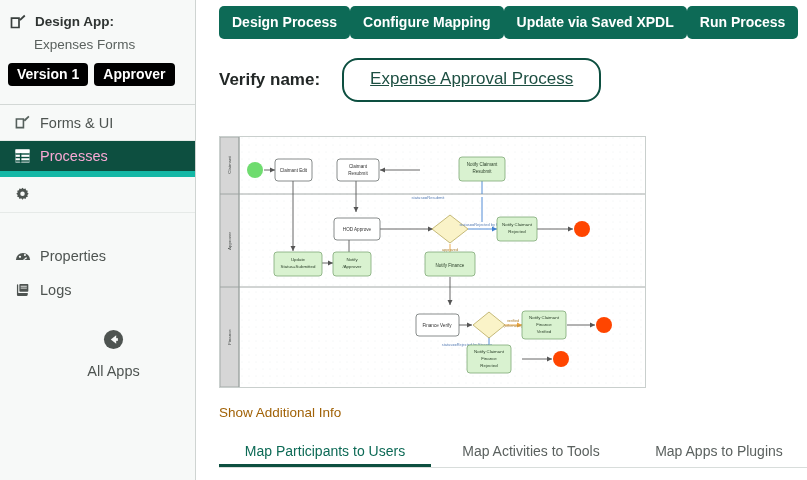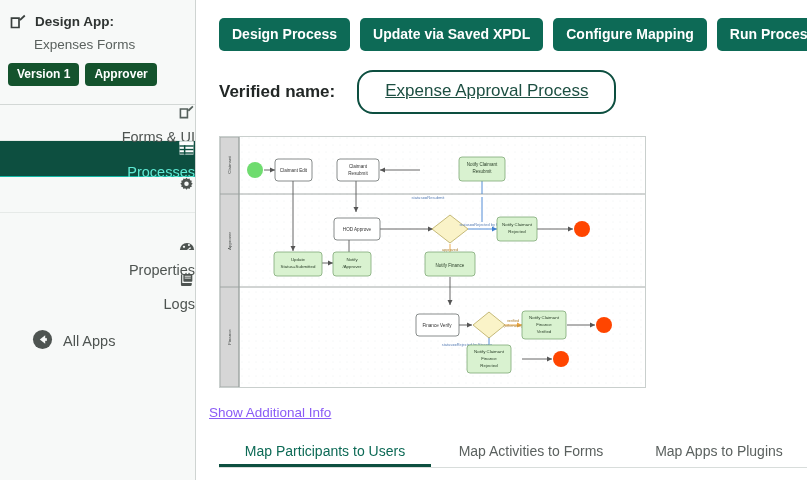--- a/index.html
+++ b/index.html
@@ -31,64 +31,63 @@
   }
   .app-head-title {
     font-size: 13.5px; font-weight: bold; color: #2f3432; line-height: 16px;
   }
   .app-name {
     font-size: 13.5px; color: #5a615e; line-height: 17px;
     padding-left: 24px; margin-top: 2px;
   }
   .badges { display: flex; gap: 6px; padding: 10px 0 0 8px; }
   .badge {
-    background: #14532d;
+    background: #000000;
     color: #ffffff;
-    font-size: 12px;
+    font-size: 14px;
     font-weight: bold;
     border-radius: 4px;
     padding: 4px 9px 5px 9px;
     line-height: 14px;
     white-space: nowrap;
   }
   .sb-divider {
     height: 1px; background: #d3d8d6; margin-top: 18px;
   }
   .nav-item {
-    display: flex; align-items: flex-end; gap: 9px;
+    display: flex; align-items: center; gap: 9px;
     height: 36px;
     padding-left: 14px;
     font-size: 14.5px;
     color: #4e5451;
     box-sizing: border-box;
     border-bottom: 1px solid #e6eae8;
-    flex-direction: column;
   }
   .nav-item.active {
     background: #0d4f40;
-    color: #5eead4;
-    border-bottom: 1px solid #14b8a6;
+    color: #f9a8d4;
+    border-bottom: 6px solid #14b8a6;
   }
   .nav-item .ico { display: flex; align-items: center; justify-content: center; width: 17px; }
   .nav-gap { height: 26px; }
   .nav-item.sub { height: 34px; border-bottom: none; }
   .allapps {
     display: flex; align-items: center; gap: 10px;
     padding-left: 32px; margin-top: 22px;
-    font-size: 14.5px; color: #4e5451;
+    font-size: 14.5px; color: #4e5451; flex-direction: column;
   }
 
   
   .main {
     position: absolute; left: 196px; top: 0;
     width: 611px; height: 480px;
   }
   .toolbar {
-    display: flex; gap: 10px;
-    padding: 18px 0 0 23px;
+    display: flex; 
+    padding: 6px 0 0 23px;
   }
   .tbtn {
     background: #0d6a56;
     color: #ffffff;
     font-size: 14px;
     font-weight: bold;
     border: none;
     border-radius: 5px;
     padding: 8px 13px 9px 13px;
     line-height: 16px;
@@ -125,23 +124,22 @@
     left: 23px; top: 136px;
     width: 427px; height: 252px;
     border: 1px solid #c9cfcd;
     background: #ffffff;
     box-sizing: border-box;
     overflow: hidden;
   }
   .diagram-svg { display: block; }
 
   .show-info {
-    position: absolute; left: 13px; top: 405px;
-    font-size: 13.5px; color: #8b5cf6;
-    text-decoration: underline;
+    position: absolute; left: 23px; top: 405px;
+    font-size: 13.5px; color: #a16207;
     cursor: pointer;
   }
 
   .tabs {
     position: absolute; left: 23px; top: 438px;
     width: 588px;
     display: flex;
     border-bottom: 1px solid #d8dddb;
     box-sizing: border-box;
   }
@@ -258,27 +256,27 @@
       </span>
       <span>All Apps</span>
     </div>
 
   </div>
 
   <div class="main">
 
     <div class="toolbar">
       <button class="tbtn">Design Process</button>
+      <button class="tbtn">Configure Mapping</button>
       <button class="tbtn">Update via Saved XPDL</button>
-      <button class="tbtn">Configure Mapping</button>
       <button class="tbtn">Run Process</button>
     </div>
 
     <div class="pname-row">
-      <span class="pname-label">Verified name:</span>
+      <span class="pname-label">Verify name:</span>
       <div class="pname-box">
         <span class="pname-val">Expense Approval Process</span>
       </div>
     </div>
 
     <div class="diagram-wrap">
       <svg class="diagram-svg" width="425" height="250" viewBox="0 0 425 250">
         <defs>
           <pattern id="dots" width="7" height="7" patternUnits="userSpaceOnUse">
             <circle cx="1" cy="1" r="0.45" fill="#d9dedc"></circle>
@@ -416,18 +414,18 @@
         </g>
 
         <circle cx="341" cy="222" r="8" fill="#ff4500"></circle>
       </svg>
     </div>
 
     <div class="show-info">Show Additional Info</div>
 
     <div class="tabs">
       <div class="tab t0 active">Map Participants to Users</div>
-      <div class="tab t1">Map Activities to Forms</div>
+      <div class="tab t1">Map Activities to Tools</div>
       <div class="tab t2">Map Apps to Plugins</div>
     </div>
 
   </div>
 </div>
 
 </body></html>

